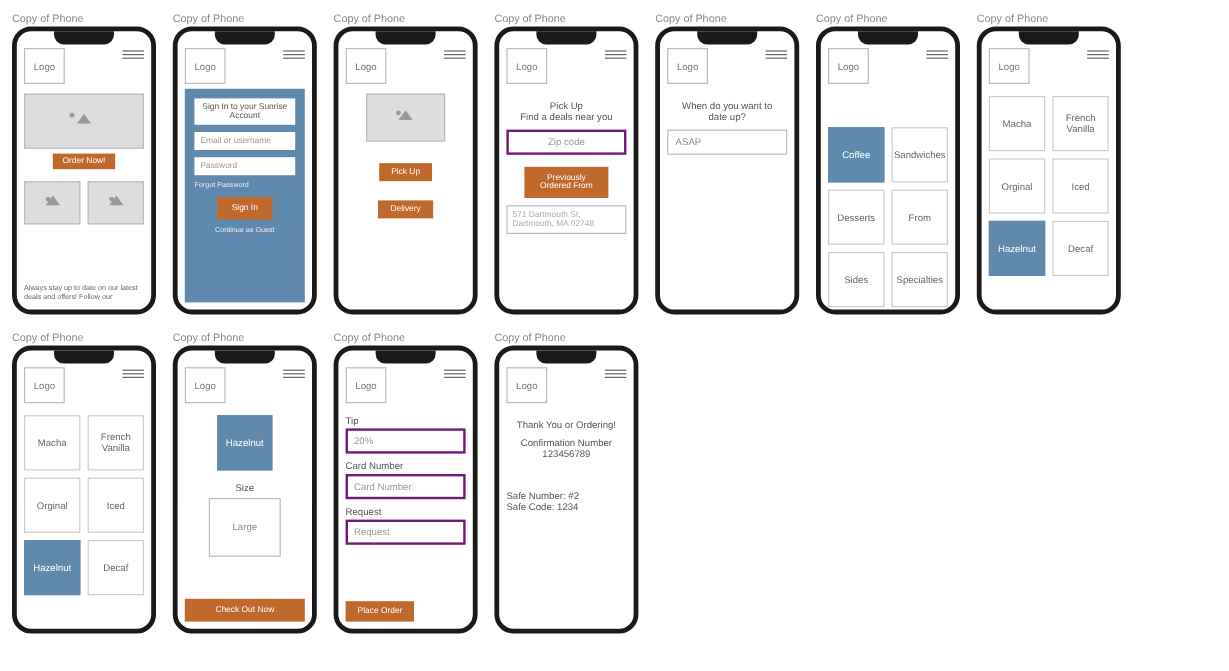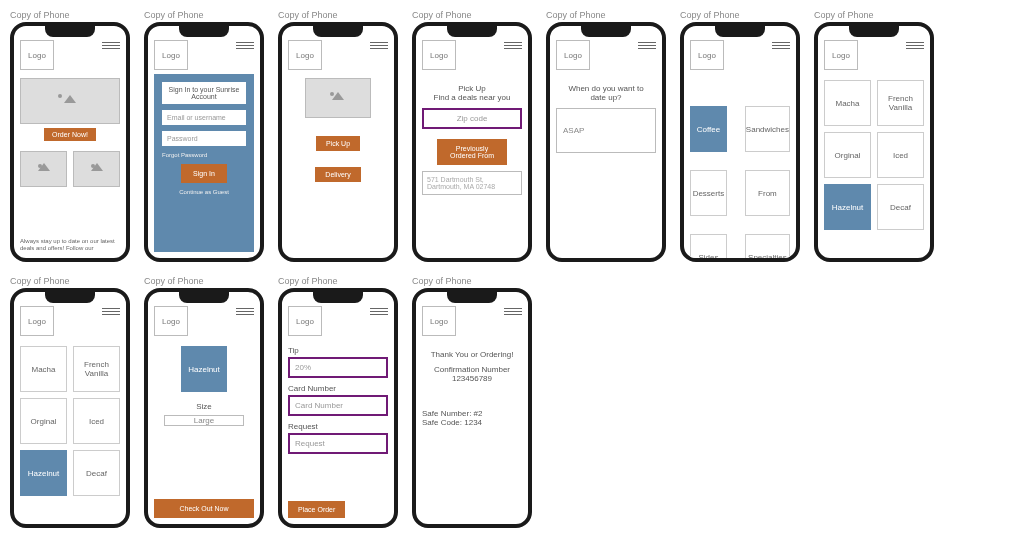--- a/index.html
+++ b/index.html
@@ -275,39 +275,39 @@
     <div class="screen">
       <div class="topbar">
         <div class="logo-box">Logo</div>
         <div class="hamburger">
               <span></span>
               <span></span>
               <span></span>
             </div>
       </div>
       <div class="center mt10" style="padding:0 6px;">When do you want to date up?</div>
-      <div class="outlined mt6" style="padding:17px 6px;">ASAP</div>
-    </div>
-  </div>
-</div>
-
-<div class="frame-wrap">
-  <div class="frame-title">Copy of Phone</div>
-  <div class="phone">
-    <div class="notch"></div>
-    <div class="screen">
-      <div class="topbar">
-        <div class="logo-box">Logo</div>
-        <div class="hamburger">
-              <span></span>
-              <span></span>
-              <span></span>
-            </div>
-      </div>
-      <div class="grid2 mt6" style="gap:18px;margin-top:32px;">
+      <div class="outlined mt6" style="padding:5px 6px;">ASAP</div>
+    </div>
+  </div>
+</div>
+
+<div class="frame-wrap">
+  <div class="frame-title">Copy of Phone</div>
+  <div class="phone">
+    <div class="notch"></div>
+    <div class="screen">
+      <div class="topbar">
+        <div class="logo-box">Logo</div>
+        <div class="hamburger">
+              <span></span>
+              <span></span>
+              <span></span>
+            </div>
+      </div>
+      <div class="grid2 mt6" style="gap:6px;margin-top:32px;">
         <div class="tile tile-blue tile-row">Coffee</div>
         <div class="tile tile-row">Sandwiches</div>
         <div class="tile tile-row">Desserts</div>
         <div class="tile tile-row">From</div>
         <div class="tile tile-row">Sides</div>
         <div class="tile tile-row">Specialties</div>
       </div>
     </div>
   </div>
 </div>
@@ -370,21 +370,21 @@
       <div class="topbar">
         <div class="logo-box">Logo</div>
         <div class="hamburger">
               <span></span>
               <span></span>
               <span></span>
             </div>
       </div>
       <div class="tile tile-blue" style="width:46px;height:46px;align-self:center;margin-top:6px;">Hazelnut</div>
       <div class="center mt10">Size</div>
-      <div class="outlined center mt4" style="width:80px;align-self:center;padding:0 0;">Large</div>
+      <div class="outlined center mt4" style="width:60px;align-self:center;padding:19px 0;">Large</div>
       <div style="flex:1"></div>
       <div class="btn btn-orange btn-orange-wide">Check Out Now</div>
     </div>
   </div>
 </div>
 
 <div class="frame-wrap">
   <div class="frame-title">Copy of Phone</div>
   <div class="phone">
     <div class="notch"></div>

